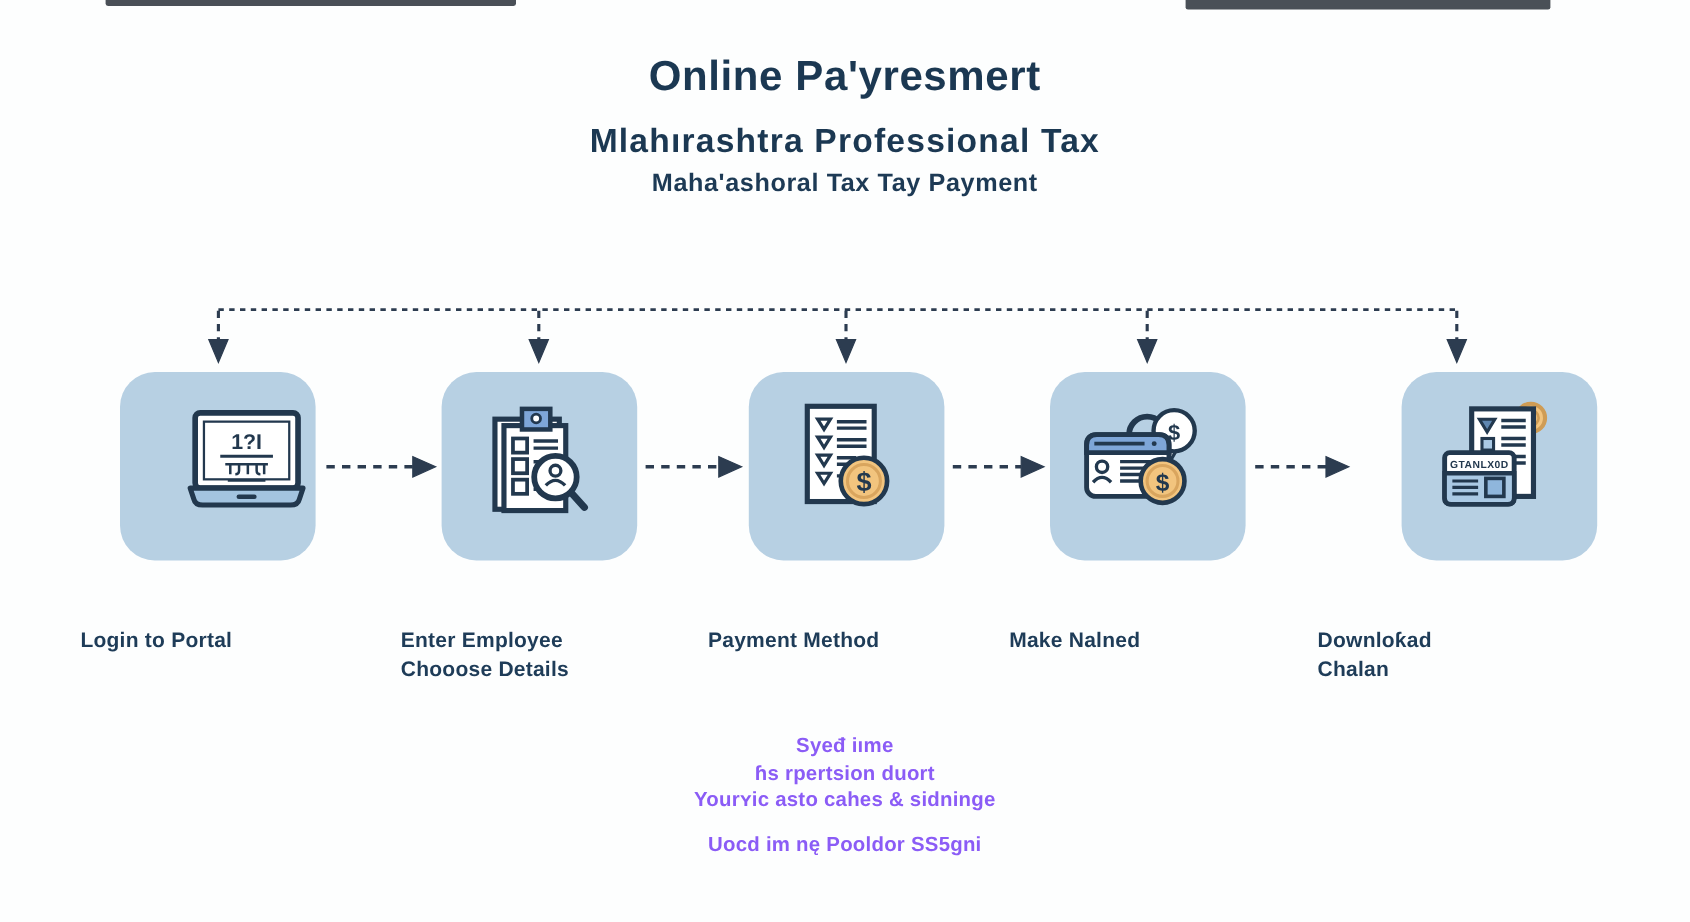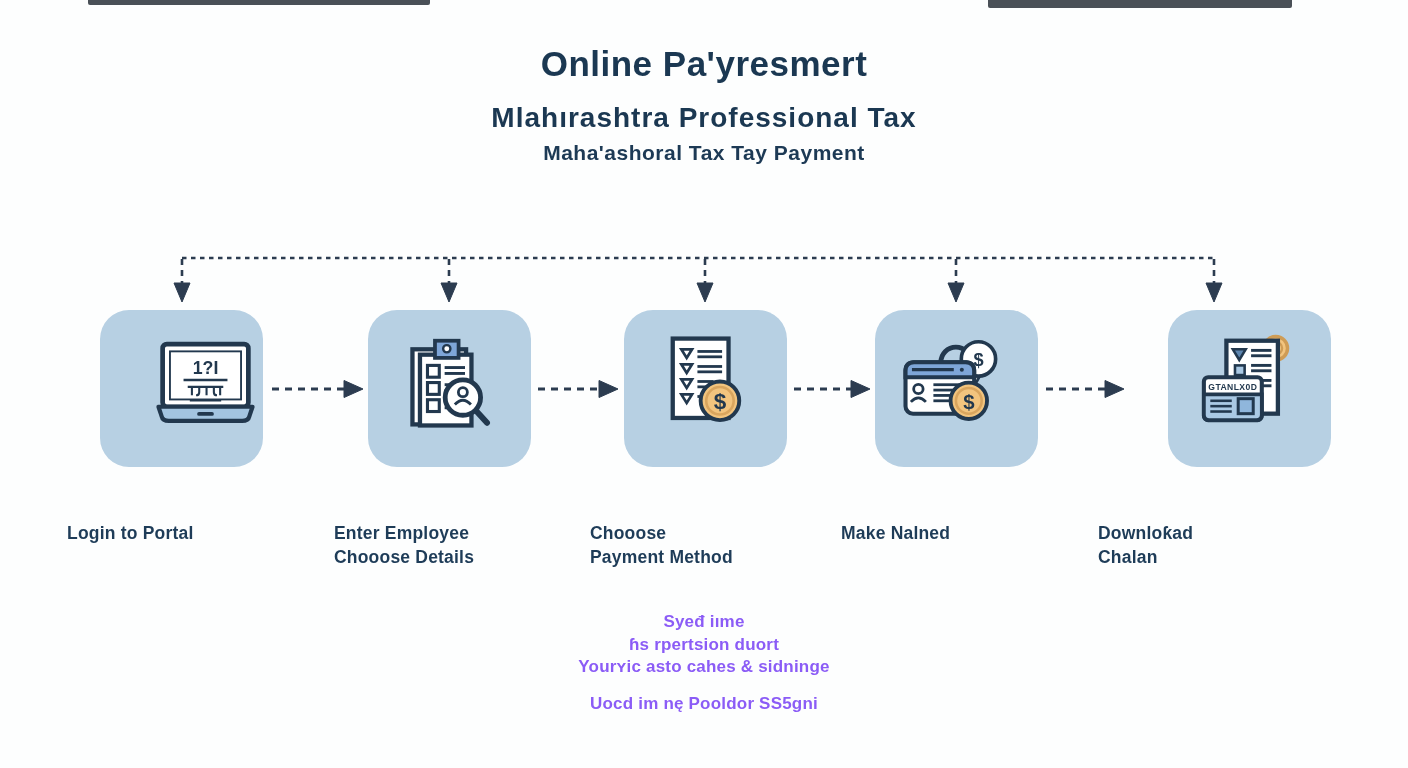--- a/index.html
+++ b/index.html
@@ -221,21 +221,20 @@
 
 <div class="step-label" id="label-1">
   <div>Login to Portal</div>
   <div></div>
 </div>
 <div class="step-label" id="label-2">
   <div>Enter Employee</div>
   <div>Chooose Details</div>
 </div>
 <div class="step-label" id="label-3">
-  <div>Chooose</div>
   <div>Payment Method</div>
 </div>
 <div class="step-label" id="label-4">
   <div>Make Nalned</div>
 </div>
 <div class="step-label" id="label-5">
   <div>Downloƙad</div>
   <div>Chalan</div>
 </div>
 

